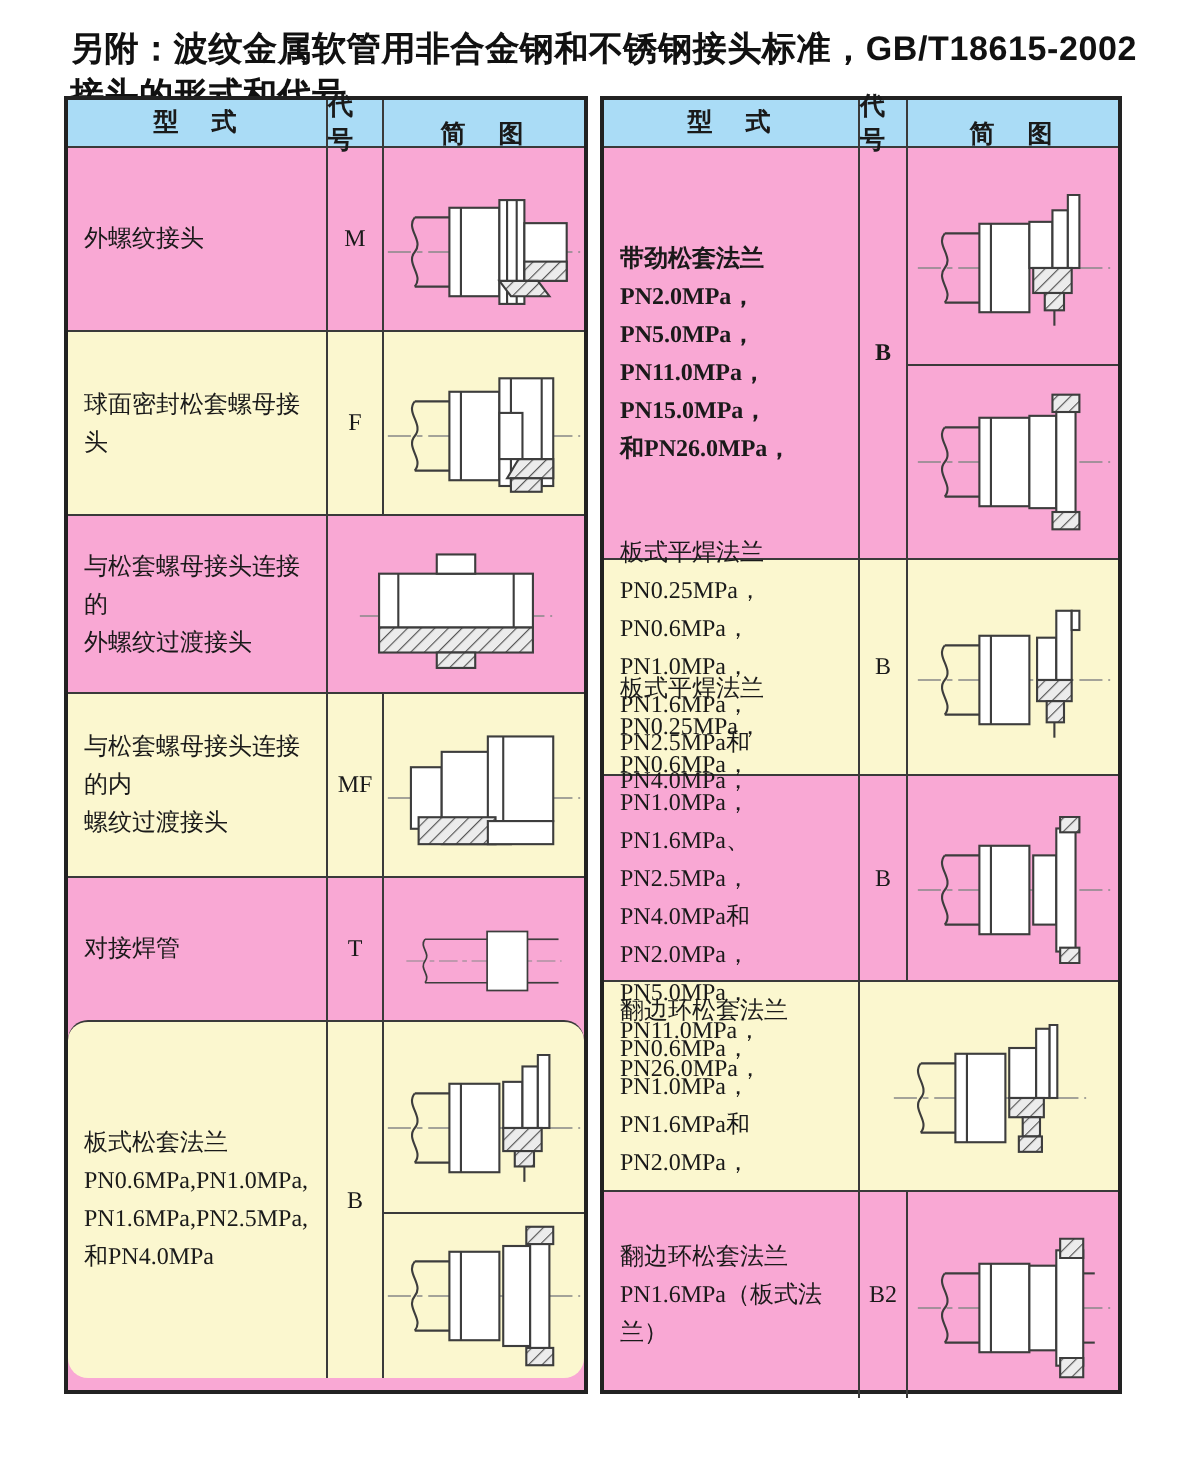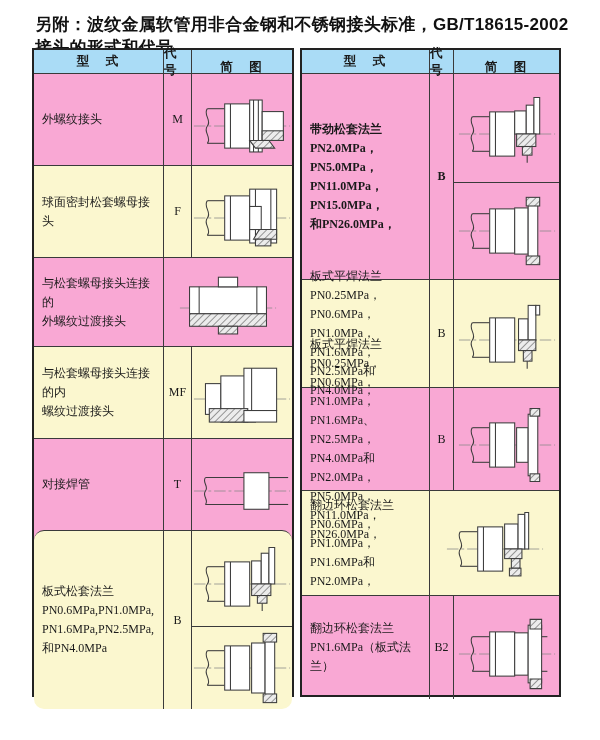--- a/index.html
+++ b/index.html
@@ -30,21 +30,21 @@
   .tbl-right .c-type{width:128px;}
   .c-code{border-right:1px solid #3a3a3a;justify-content:center;
     font-size:12px;}
   .tbl-left .c-code{width:28px;}
   .tbl-right .c-code{width:24px;}
   .c-diag{flex:1;flex-direction:column;justify-content:center;padding:0;margin-top:12px;}
   .hdr .cell{justify-content:center;font-size:12.5px;font-weight:bold;
     padding:0;letter-spacing:2px;}
   
   .r-l0{height:23px;} .r-l1{height:92px;} .r-l2{height:92px;}
-  .r-l3{height:89px;} .r-l4{height:92px;} .r-l5{height:92px;}
+  .r-l3{height:89px;} .r-l4{height:92px;} .r-l5{height:72px;}
   .r-l6{height:179px;border-radius:10px;}
   .r-r0{height:23px;} .r-r1{height:206px;font-weight:bold;} .r-r2{height:108px;}
   .r-r3{height:103px;} .r-r4{height:105px;} .r-r5{height:104px;}
   .sub{width:100%;flex:1;display:flex;align-items:center;justify-content:center;}
   .sub + .sub{border-top:1px solid #3a3a3a;}
   svg.diag{display:block;}
   svg.diag line,svg.diag path,svg.diag rect,svg.diag use{stroke:#3d3d3d;stroke-width:1.1;}
 </style>
 </head>
 <body>

